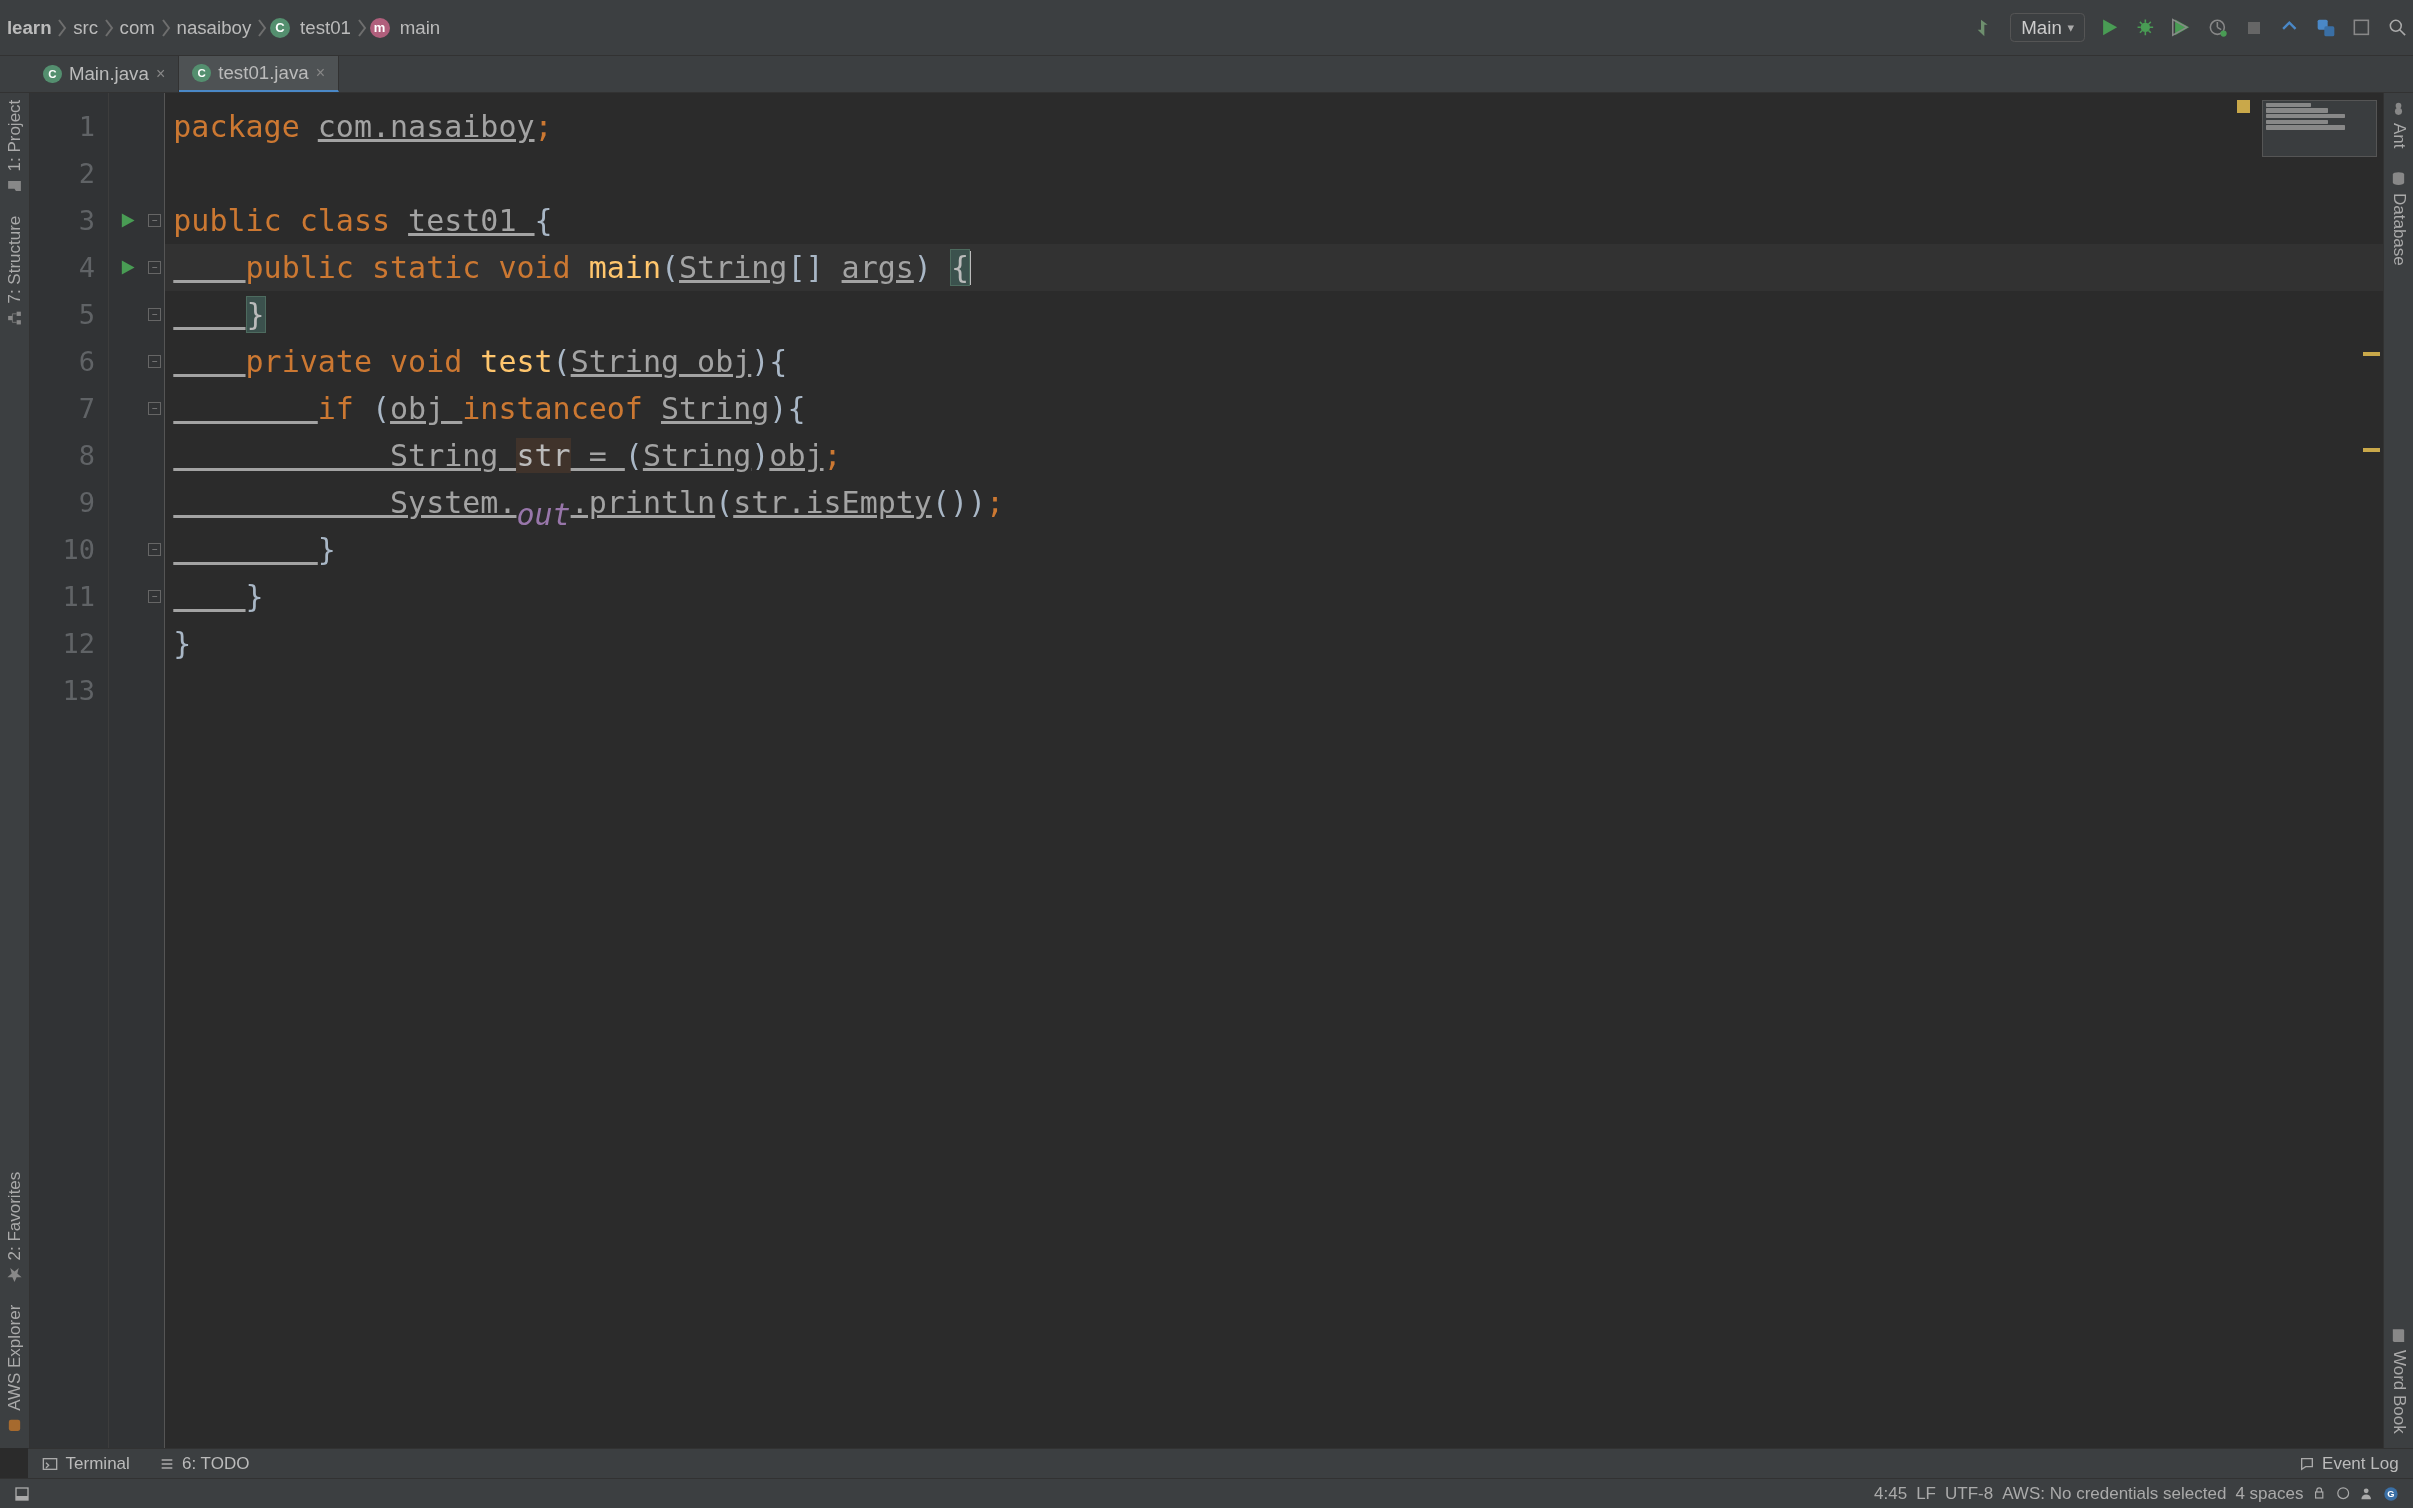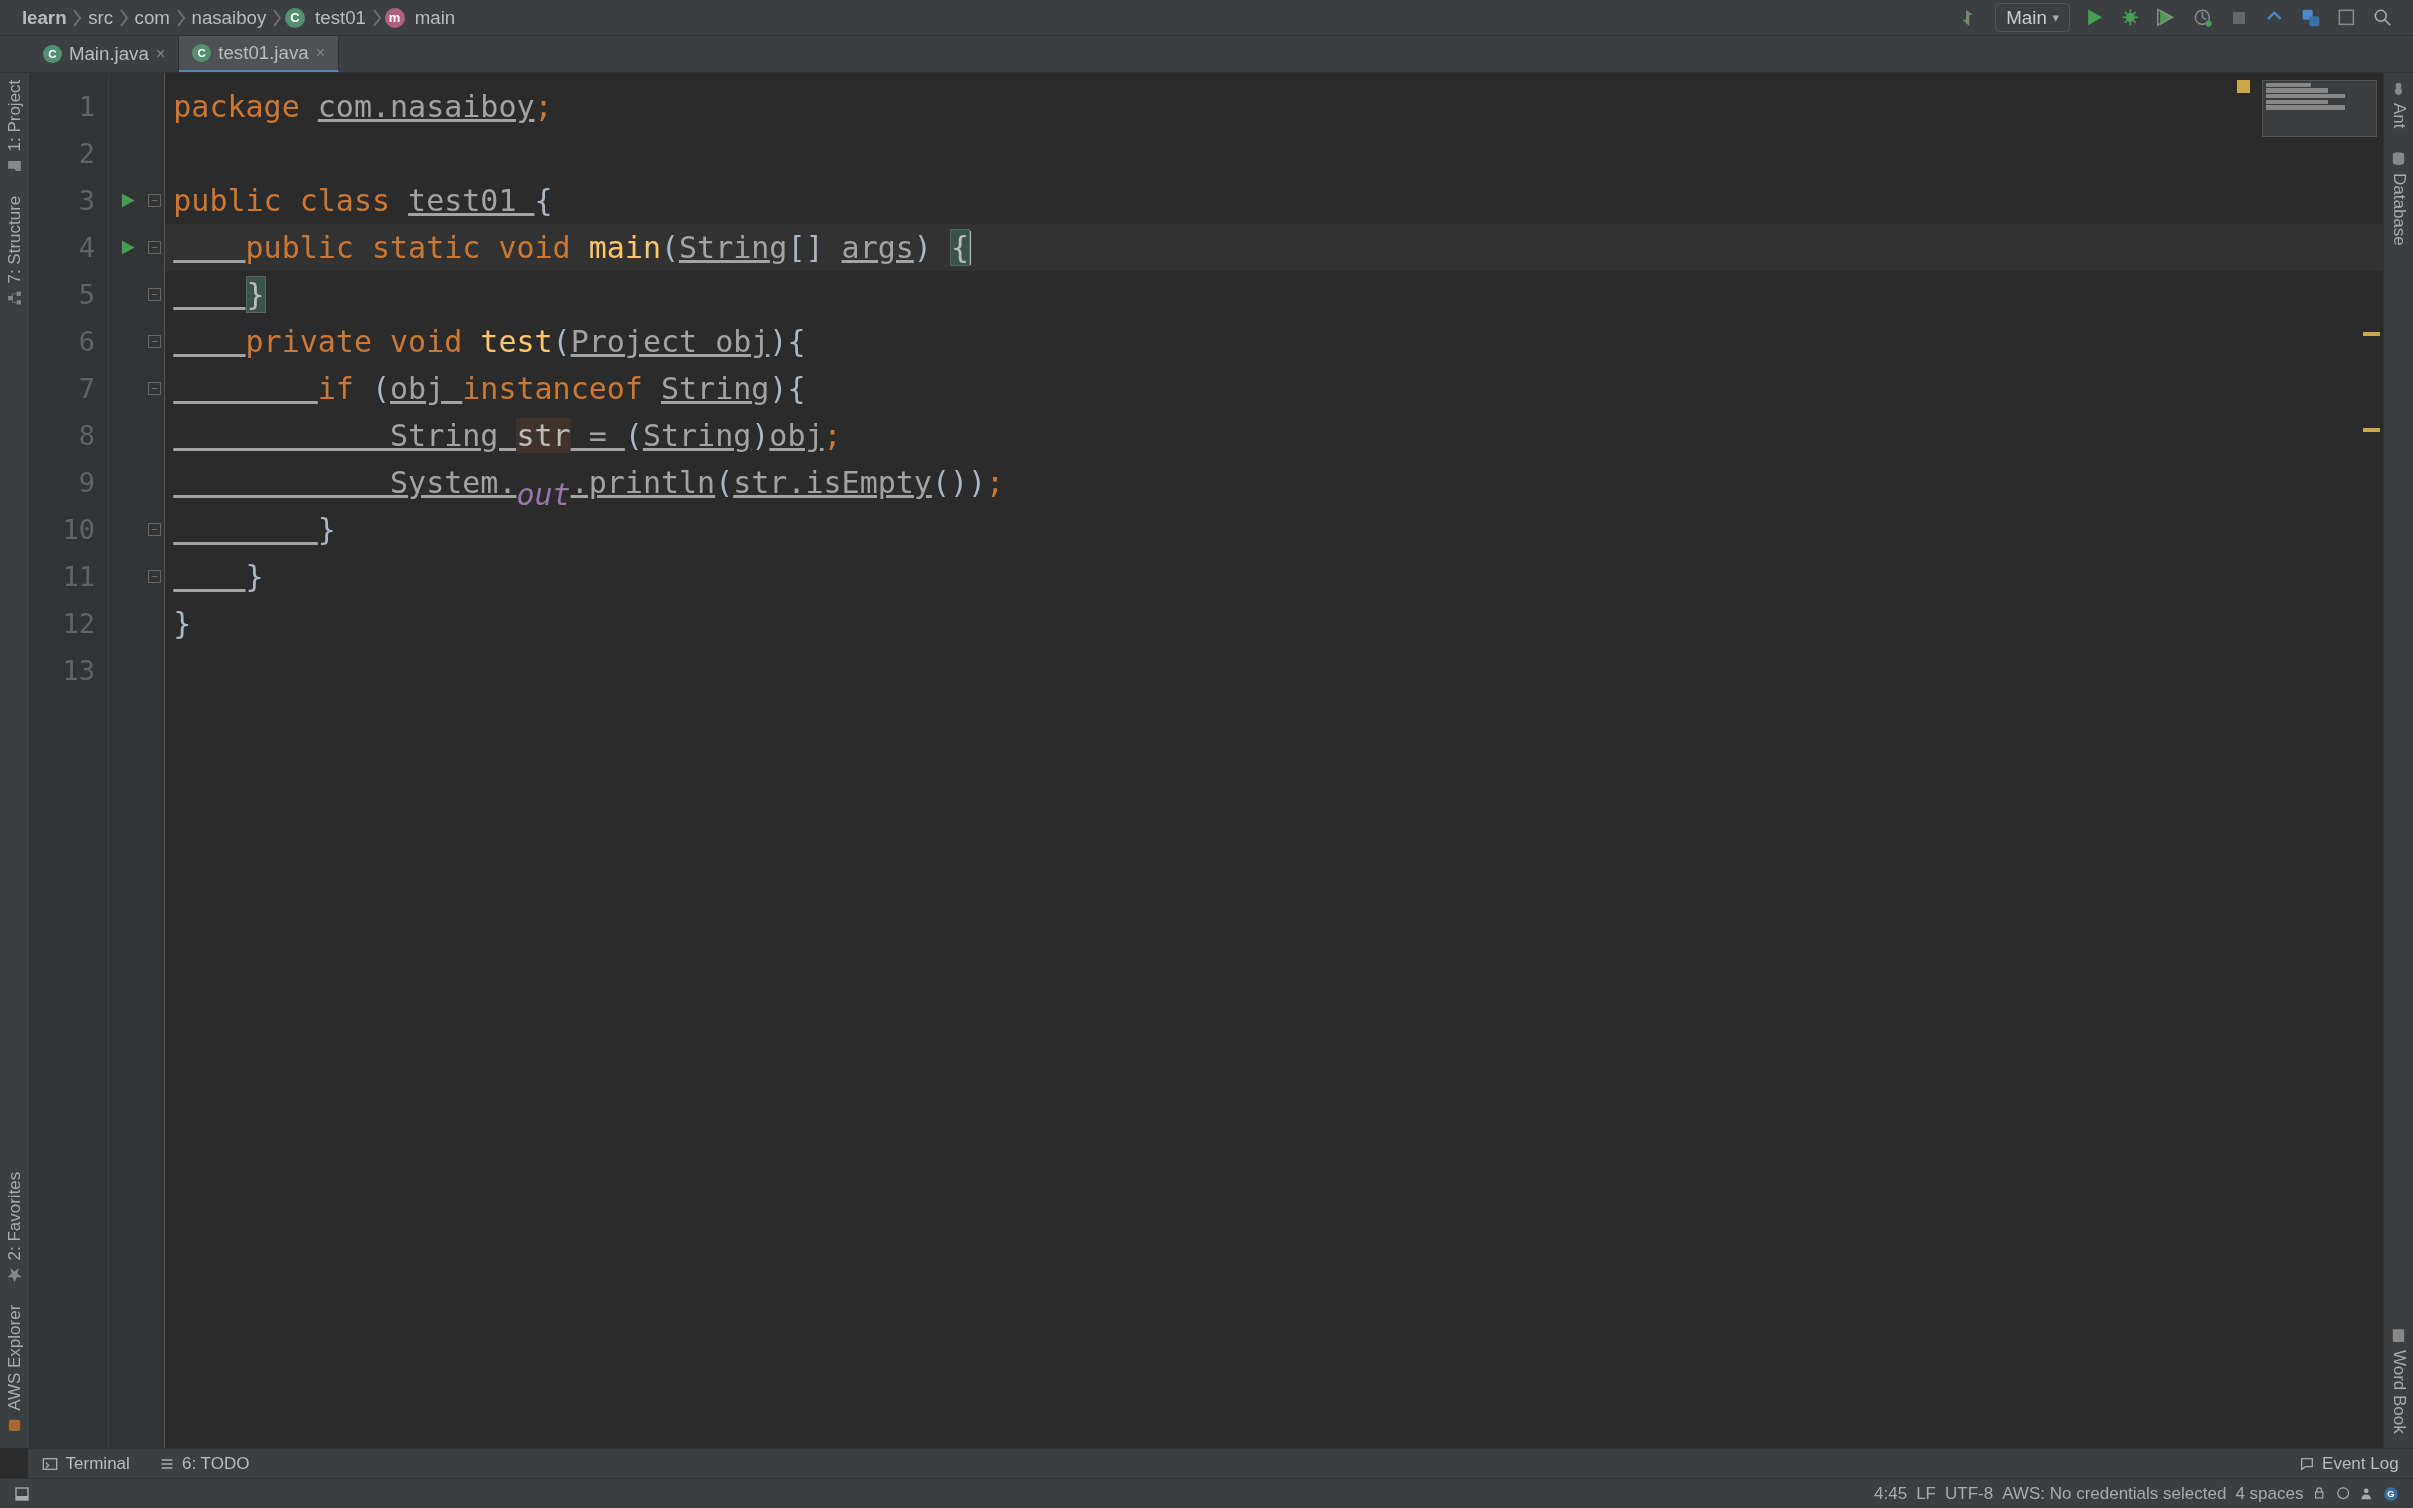--- a/index.html
+++ b/index.html
@@ -9,25 +9,25 @@
   background: #2b2b2b;
   font-family: "Segoe UI", Arial, sans-serif;
   color: #bbbbbb;
   overflow: hidden;
   transform-origin: top left;
 }
 .container { display: flex; flex-direction: column; height: 100%; }
 
 
 .navbar {
-  height: 36px;
+  height: 56px;
   background: #3c3f41;
   display: flex;
   align-items: center;
-  padding: 0 19px;
+  padding: 0 4px;
   border-bottom: 0.7px solid #323232;
   justify-content: space-between;
 }
 .breadcrumbs { display: flex; align-items: center; gap: 2.9px; font-size: 18.7px; }
 .breadcrumbs .crumb { color: #bbbbbb; padding: 0 2.9px; }
 .breadcrumbs .crumb.bold { font-weight: 600; }
 .breadcrumbs svg.sep-svg { width: 10px; height: 20px; }
 .crumb-icon { width: 20px; height: 20px; display: inline-flex; align-items: center; justify-content: center; margin-right: 4.3px; }
 .crumb-icon.circle-c { border-radius: 50%; background: #548f6f; color: #fff; font-size: 13px; font-weight: bold; }
 .crumb-icon.circle-m { border-radius: 50%; background: #b05f7c; color: #fff; font-size: 13px; font-weight: bold; }
@@ -458,21 +458,21 @@
         </div>
         <div class="right-markers">
           <div class="wm" style="top:259px;"></div>
           <div class="wm" style="top:355px;"></div>
         </div>
       <div class="code-line"><span class="kw">package </span><span class="ident">com.nasaiboy</span><span class="semicolon">;</span></div>
           <div class="code-line"></div>
           <div class="code-line"><span class="kw">public class </span><span class="ident">test01 </span><span class="punct">{</span></div>
           <div class="code-line current"><span class="ident">    </span><span class="kw">public static void </span><span class="method-decl">main</span><span class="punct">(</span><span class="ident">String</span><span class="punct">[] </span><span class="ident">args</span><span class="punct">) </span><span class="brace-match">{</span><span class="caret"></span></div>
           <div class="code-line"><span class="ident">    </span><span class="brace-match">}</span></div>
-          <div class="code-line"><span class="ident">    </span><span class="kw">private void </span><span class="method-decl">test</span><span class="punct">(</span><span class="ident">Project obj</span><span class="punct">){</span></div>
+          <div class="code-line"><span class="ident">    </span><span class="kw">private void </span><span class="method-decl">test</span><span class="punct">(</span><span class="ident">String obj</span><span class="punct">){</span></div>
           <div class="code-line"><span class="ident">        </span><span class="kw">if </span><span class="punct">(</span><span class="ident">obj </span><span class="kw">instanceof </span><span class="ident">String</span><span class="punct">){</span></div>
           <div class="code-line"><span class="ident">            String </span><span class="highlight-var">str</span><span class="ident"> = </span><span class="punct">(</span><span class="ident">String</span><span class="punct">)</span><span class="ident">obj</span><span class="semicolon">;</span></div>
           <div class="code-line"><span class="ident">            System.</span><span class="field-static">out</span><span class="ident">.println</span><span class="punct">(</span><span class="ident">str.isEmpty</span><span class="punct">())</span><span class="semicolon">;</span></div>
           <div class="code-line"><span class="ident">        </span><span class="punct">}</span></div>
           <div class="code-line"><span class="ident">    </span><span class="punct">}</span></div>
           <div class="code-line"><span class="punct">}</span></div>
           <div class="code-line"></div>
         </div>
     </div>
 

